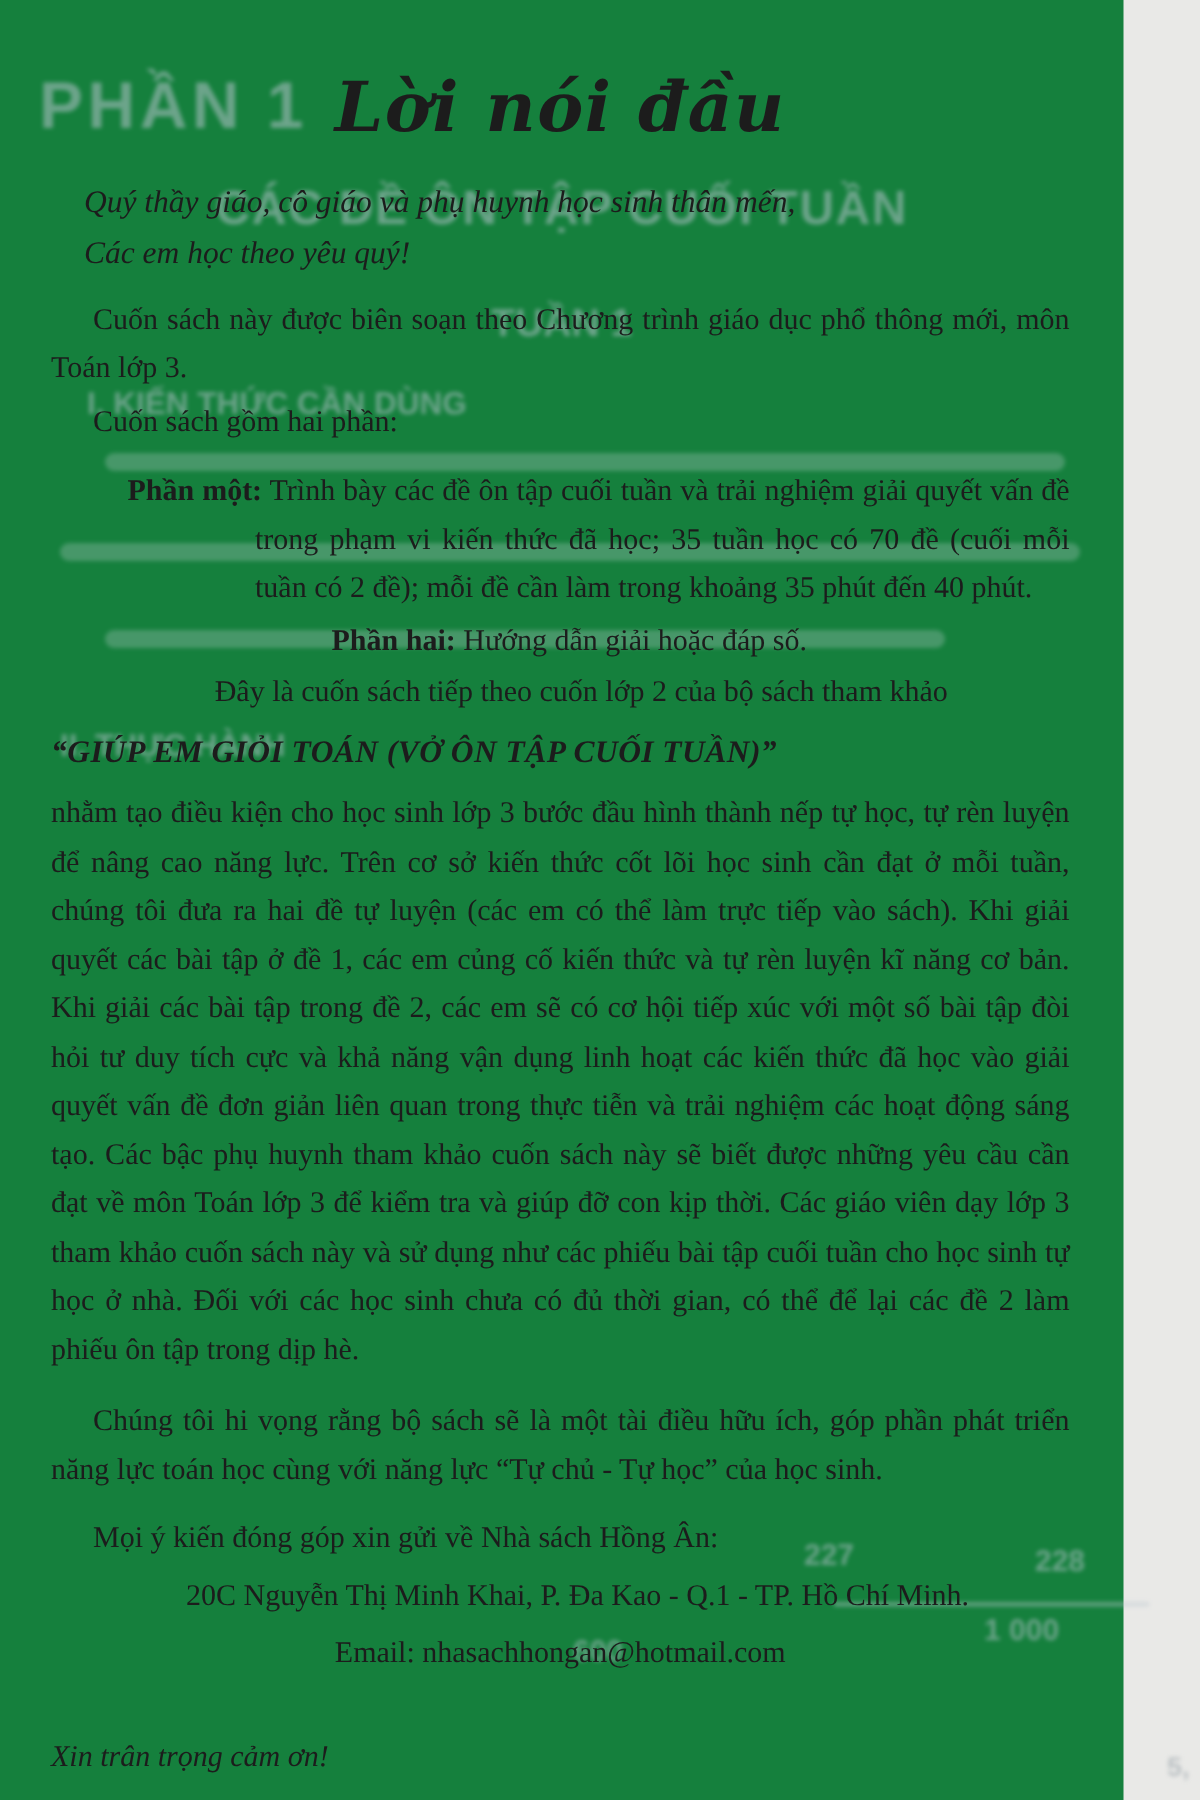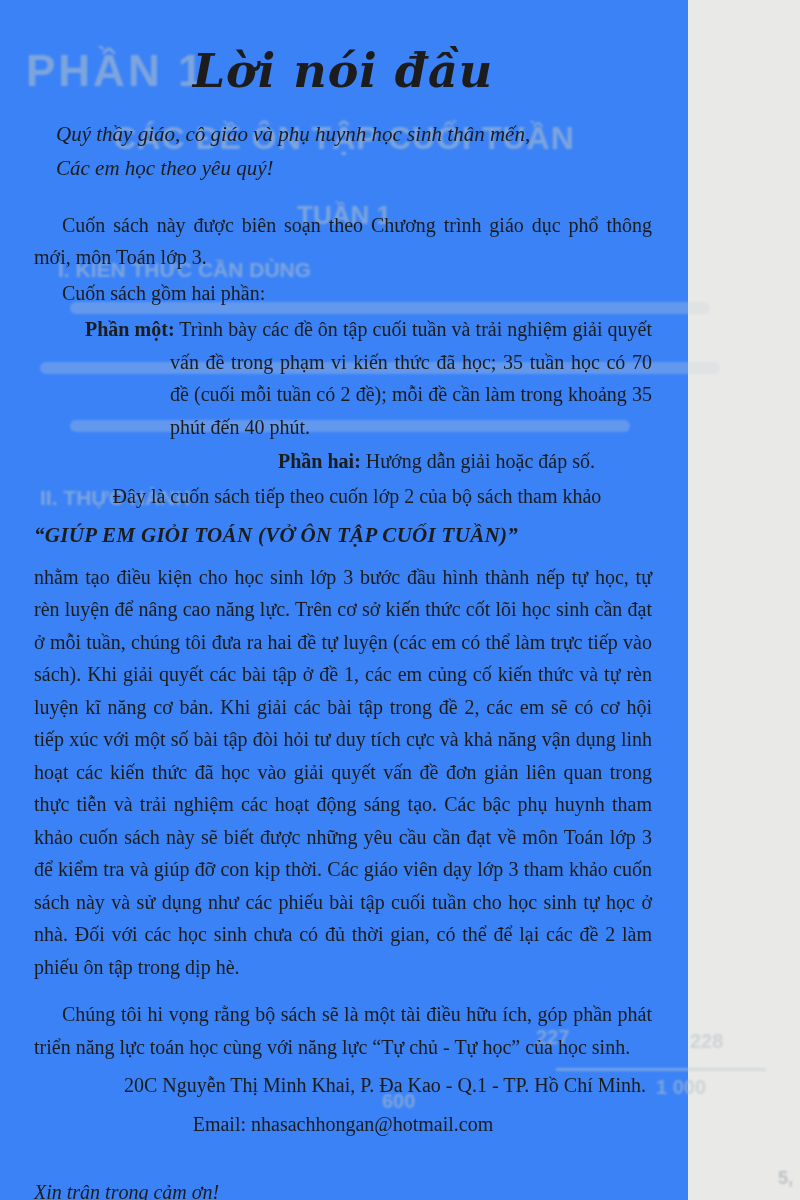--- a/index.html
+++ b/index.html
@@ -2,47 +2,47 @@
 <html lang="vi"><head>
 <meta charset="utf-8">
 <style>
   html,body{margin:0;padding:0;}
   body{
     width:800px;height:1200px;overflow:hidden;
     background:#e9e9e7;
     font-family:"Liberation Serif","DejaVu Serif",serif;
   }
   .page{
-    position:relative;width:688px;height:1200px;
-    background:#3b82f6;color:#1c1c1c;
+    position:relative;width:749px;height:1200px;
+    background:#15803d;color:#1c1c1c;
     box-sizing:border-box;
   }
   .content{
     position:relative;z-index:2;
     padding:26px 36px 0 34px;
     font-size:20px;line-height:32.5px;
   }
   .title{
     font-family:"DejaVu Serif",serif;
     font-style:italic;font-weight:700;
     font-size:46px;line-height:1.1;
     text-align:center;margin:20px 0 20px 0;
     letter-spacing:1px;
   }
   .greeting{
     font-style:italic;font-size:21px;line-height:34px;
     margin-left:22px;
   }
   p{margin:0;text-align:justify;}
   .indent{text-indent:28px;}
-  .p1{margin-top:24px;}
+  .p1{margin-top:12px;}
   .p2{margin-top:3px;text-align:left;}
-  .part{margin-left:136px;text-indent:-85px;margin-top:4px;}
+  .part{margin-left:136px;text-indent:-85px;margin-top:14px;}
   .part .label{font-weight:700;}
-  .part2{margin-left:51px;margin-top:2px;text-align:center;}
+  .part2{margin-left:51px;margin-top:2px;text-align:left;}
   .p3{margin-top:2px;text-align:center;}
   .book-title{
     font-weight:700;font-style:italic;
     font-size:21px;margin:7px 0 9px 0;text-indent:0;
     letter-spacing:.3px;
   }
   .p5{margin-top:15px;}
   .p6{margin-top:13px;text-align:left;}
   .address{margin-left:90px;margin-top:6px;text-align:left;}
   .email{margin-top:6px;text-align:center;}
@@ -113,20 +113,21 @@
     <p class="part2"><span class="label part .label" style="font-weight:700">Phần hai:</span><span> Hướng dẫn giải hoặc đáp số.</span></p>
 
     <p class="indent p3">Đây là cuốn sách tiếp theo cuốn lớp 2 của bộ sách tham khảo</p>
 
     <p class="book-title">“GIÚP EM GIỎI TOÁN (VỞ ÔN TẬP CUỐI TUẦN)”</p>
 
     <p>nhằm tạo điều kiện cho học sinh lớp 3 bước đầu hình thành nếp tự học, tự rèn luyện để nâng cao năng lực. Trên cơ sở kiến thức cốt lõi học sinh cần đạt ở mỗi tuần, chúng tôi đưa ra hai đề tự luyện (các em có thể làm trực tiếp vào sách). Khi giải quyết các bài tập ở đề 1, các em củng cố kiến thức và tự rèn luyện kĩ năng cơ bản. Khi giải các bài tập trong đề 2, các em sẽ có cơ hội tiếp xúc với một số bài tập đòi hỏi tư duy tích cực và khả năng vận dụng linh hoạt các kiến thức đã học vào giải quyết vấn đề đơn giản liên quan trong thực tiễn và trải nghiệm các hoạt động sáng tạo. Các bậc phụ huynh tham khảo cuốn sách này sẽ biết được những yêu cầu cần đạt về môn Toán lớp 3 để kiểm tra và giúp đỡ con kịp thời. Các giáo viên dạy lớp 3 tham khảo cuốn sách này và sử dụng như các phiếu bài tập cuối tuần cho học sinh tự học ở nhà. Đối với các học sinh chưa có đủ thời gian, có thể để lại các đề 2 làm phiếu ôn tập trong dịp hè.</p>
 
     <p class="indent p5">Chúng tôi hi vọng rằng bộ sách sẽ là một tài điều hữu ích, góp phần phát triển năng lực toán học cùng với năng lực “Tự chủ - Tự học” của học sinh.</p>
 
+    <p class="indent p6">Mọi ý kiến đóng góp xin gửi về Nhà sách Hồng Ân:</p>
 
     <p class="address">20C Nguyễn Thị Minh Khai, P. Đa Kao - Q.1 - TP. Hồ Chí Minh.</p>
 
     <p class="email">Email: nhasachhongan@hotmail.com</p>
 
     <p class="thanks">Xin trân trọng cảm ơn!</p>
 
     <p class="signature">Nhóm tác giả</p>
 
   </div>

